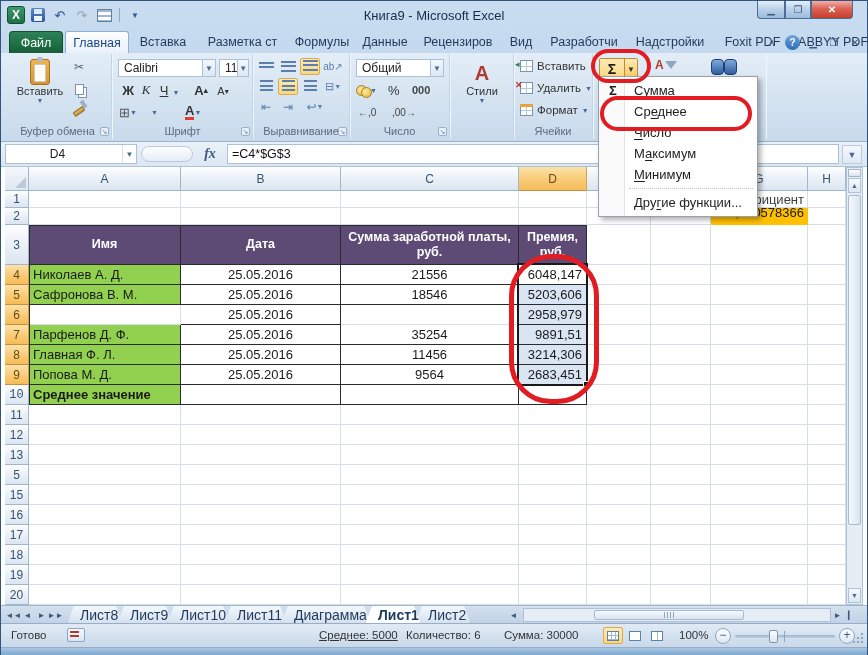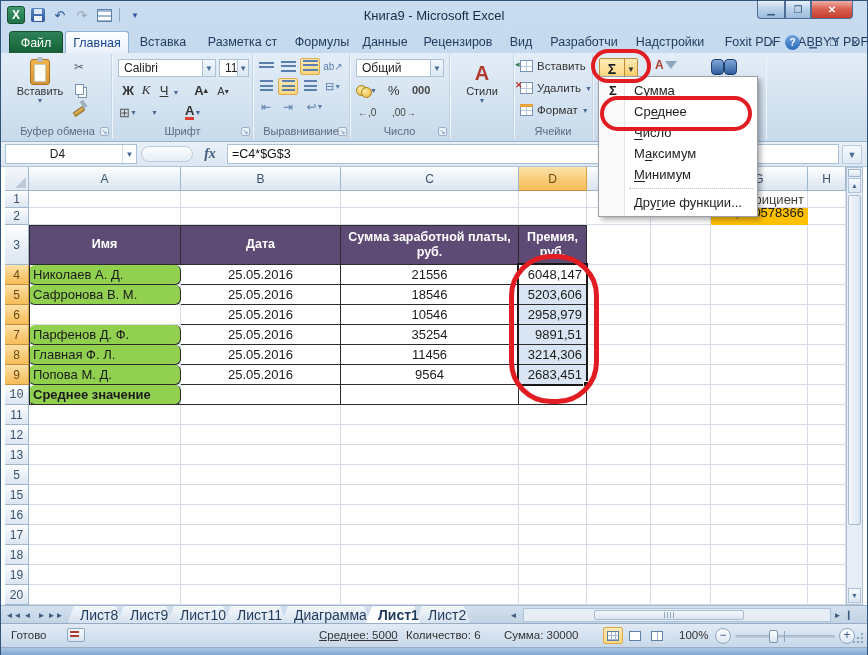--- a/index.html
+++ b/index.html
@@ -114,21 +114,21 @@
   #sheet { left:0; top:166px; width:866px; height:438px; background:#fff; }
   .hdr { position:absolute; background:linear-gradient(#FDFEFF,#E7EEF6 60%,#DCE6F1); border-right:1px solid #9EB6CE;
          border-bottom:1px solid #9EB6CE; color:#39536F; font-size:12px; display:flex; align-items:center; justify-content:center; z-index:4; }
   .hdr.sel { background:linear-gradient(#FCE2A9,#F9CB78 55%,#F6BC59); border-right:1px solid #D8A04B; border-bottom:1px solid #C98F3F; color:#6B4A12; }
   .corner { background:linear-gradient(#F4F7FB,#E0E8F1); border-right:1px solid #9EB6CE; border-bottom:1px solid #9EB6CE; z-index:4; }
   .corner:before { content:""; position:absolute; right:2px; bottom:2px; border-left:11px solid transparent; border-bottom:11px solid #BCC9D8; }
   .gl { position:absolute; background:#D6DDE8; z-index:1; }
   .cell { position:absolute; font-size:13px; color:#1A1A1A; display:flex; align-items:center; overflow:hidden; z-index:10; }
   .cell.c-center { justify-content:center; }
   .cell.c-right { justify-content:flex-end; padding-right:4px; }
-  .cell.c-left { padding-left:4px;border-radius:6px; }
+  .cell.c-left { padding-left:4px; }
   .cell.dark-b { border-right:1px solid #2B2B2B; border-bottom:1px solid #2B2B2B; }
   .cell.purple { color:#fff; font-weight:bold; text-align:center; font-size:12.5px; line-height:1.18;
                  justify-content:center; align-items:center; white-space:normal; }
   .tbl-frame { position:absolute; border:1px solid #2B2B2B; z-index:12; pointer-events:none; }
   .sel-rect { position:absolute; border:2px solid #1A1A1A; z-index:20; pointer-events:none; }
   .sel-handle { position:absolute; width:6px; height:6px; background:#1A1A1A; border:1px solid #fff; z-index:21; }
   .coeff-label { position:absolute; font-size:13px; color:#3F3F3F; display:flex; align-items:center; justify-content:flex-end; z-index:10; padding-right:4px; white-space:nowrap; }
   .coeff-cell { position:absolute; display:flex; align-items:flex-end; justify-content:flex-end; padding:0 4px 5px 0;
                 font-size:13px; color:#1A1A1A; z-index:10; }
   
@@ -467,21 +467,20 @@
       <div class="cell purple dark-b" style="left: 518px; top: 58px; width: 68px; height: 40px; background: rgb(93, 75, 118);">Премия, руб.</div>
       <div class="cell c-left dark-b" style="left: 28px; top: 98px; width: 152px; height: 20px; background: rgb(146, 208, 80);">Николаев А. Д.</div>
       <div class="cell c-center dark-b" style="left: 180px; top: 98px; width: 160px; height: 20px; background: rgb(255, 255, 255);">25.05.2016</div>
       <div class="cell c-center dark-b" style="left: 340px; top: 98px; width: 178px; height: 20px; background: rgb(255, 255, 255);">21556</div>
       <div class="cell c-right dark-b" style="left: 518px; top: 98px; width: 68px; height: 20px; background: rgb(255, 255, 255);">6048,147</div>
       <div class="cell c-left dark-b" style="left: 28px; top: 118px; width: 152px; height: 20px; background: rgb(146, 208, 80);">Сафронова В. М.</div>
       <div class="cell c-center dark-b" style="left: 180px; top: 118px; width: 160px; height: 20px; background: rgb(255, 255, 255);">25.05.2016</div>
       <div class="cell c-center dark-b" style="left: 340px; top: 118px; width: 178px; height: 20px; background: rgb(255, 255, 255);">18546</div>
       <div class="cell c-right dark-b" style="left: 518px; top: 118px; width: 68px; height: 20px; background: rgb(217, 229, 243);">5203,606</div>
       <div class="cell c-center dark-b" style="left: 180px; top: 138px; width: 160px; height: 20px; background: rgb(255, 255, 255);">25.05.2016</div>
-      <div class="cell c-center dark-b" style="left: 340px; top: 138px; width: 178px; height: 20px; background: rgb(255, 255, 255);">10546</div>
       <div class="cell c-right dark-b" style="left: 518px; top: 138px; width: 68px; height: 20px; background: rgb(217, 229, 243);">2958,979</div>
       <div class="cell c-left dark-b" style="left: 28px; top: 158px; width: 152px; height: 20px; background: rgb(146, 208, 80);">Парфенов Д. Ф.</div>
       <div class="cell c-center dark-b" style="left: 180px; top: 158px; width: 160px; height: 20px; background: rgb(255, 255, 255);">25.05.2016</div>
       <div class="cell c-center dark-b" style="left: 340px; top: 158px; width: 178px; height: 20px; background: rgb(255, 255, 255);">35254</div>
       <div class="cell c-right dark-b" style="left: 518px; top: 158px; width: 68px; height: 20px; background: rgb(217, 229, 243);">9891,51</div>
       <div class="cell c-left dark-b" style="left: 28px; top: 178px; width: 152px; height: 20px; background: rgb(146, 208, 80);">Главная Ф. Л.</div>
       <div class="cell c-center dark-b" style="left: 180px; top: 178px; width: 160px; height: 20px; background: rgb(255, 255, 255);">25.05.2016</div>
       <div class="cell c-center dark-b" style="left: 340px; top: 178px; width: 178px; height: 20px; background: rgb(255, 255, 255);">11456</div>
       <div class="cell c-right dark-b" style="left: 518px; top: 178px; width: 68px; height: 20px; background: rgb(217, 229, 243);">3214,306</div>
       <div class="cell c-left dark-b" style="left: 28px; top: 198px; width: 152px; height: 20px; background: rgb(146, 208, 80);">Попова М. Д.</div>

